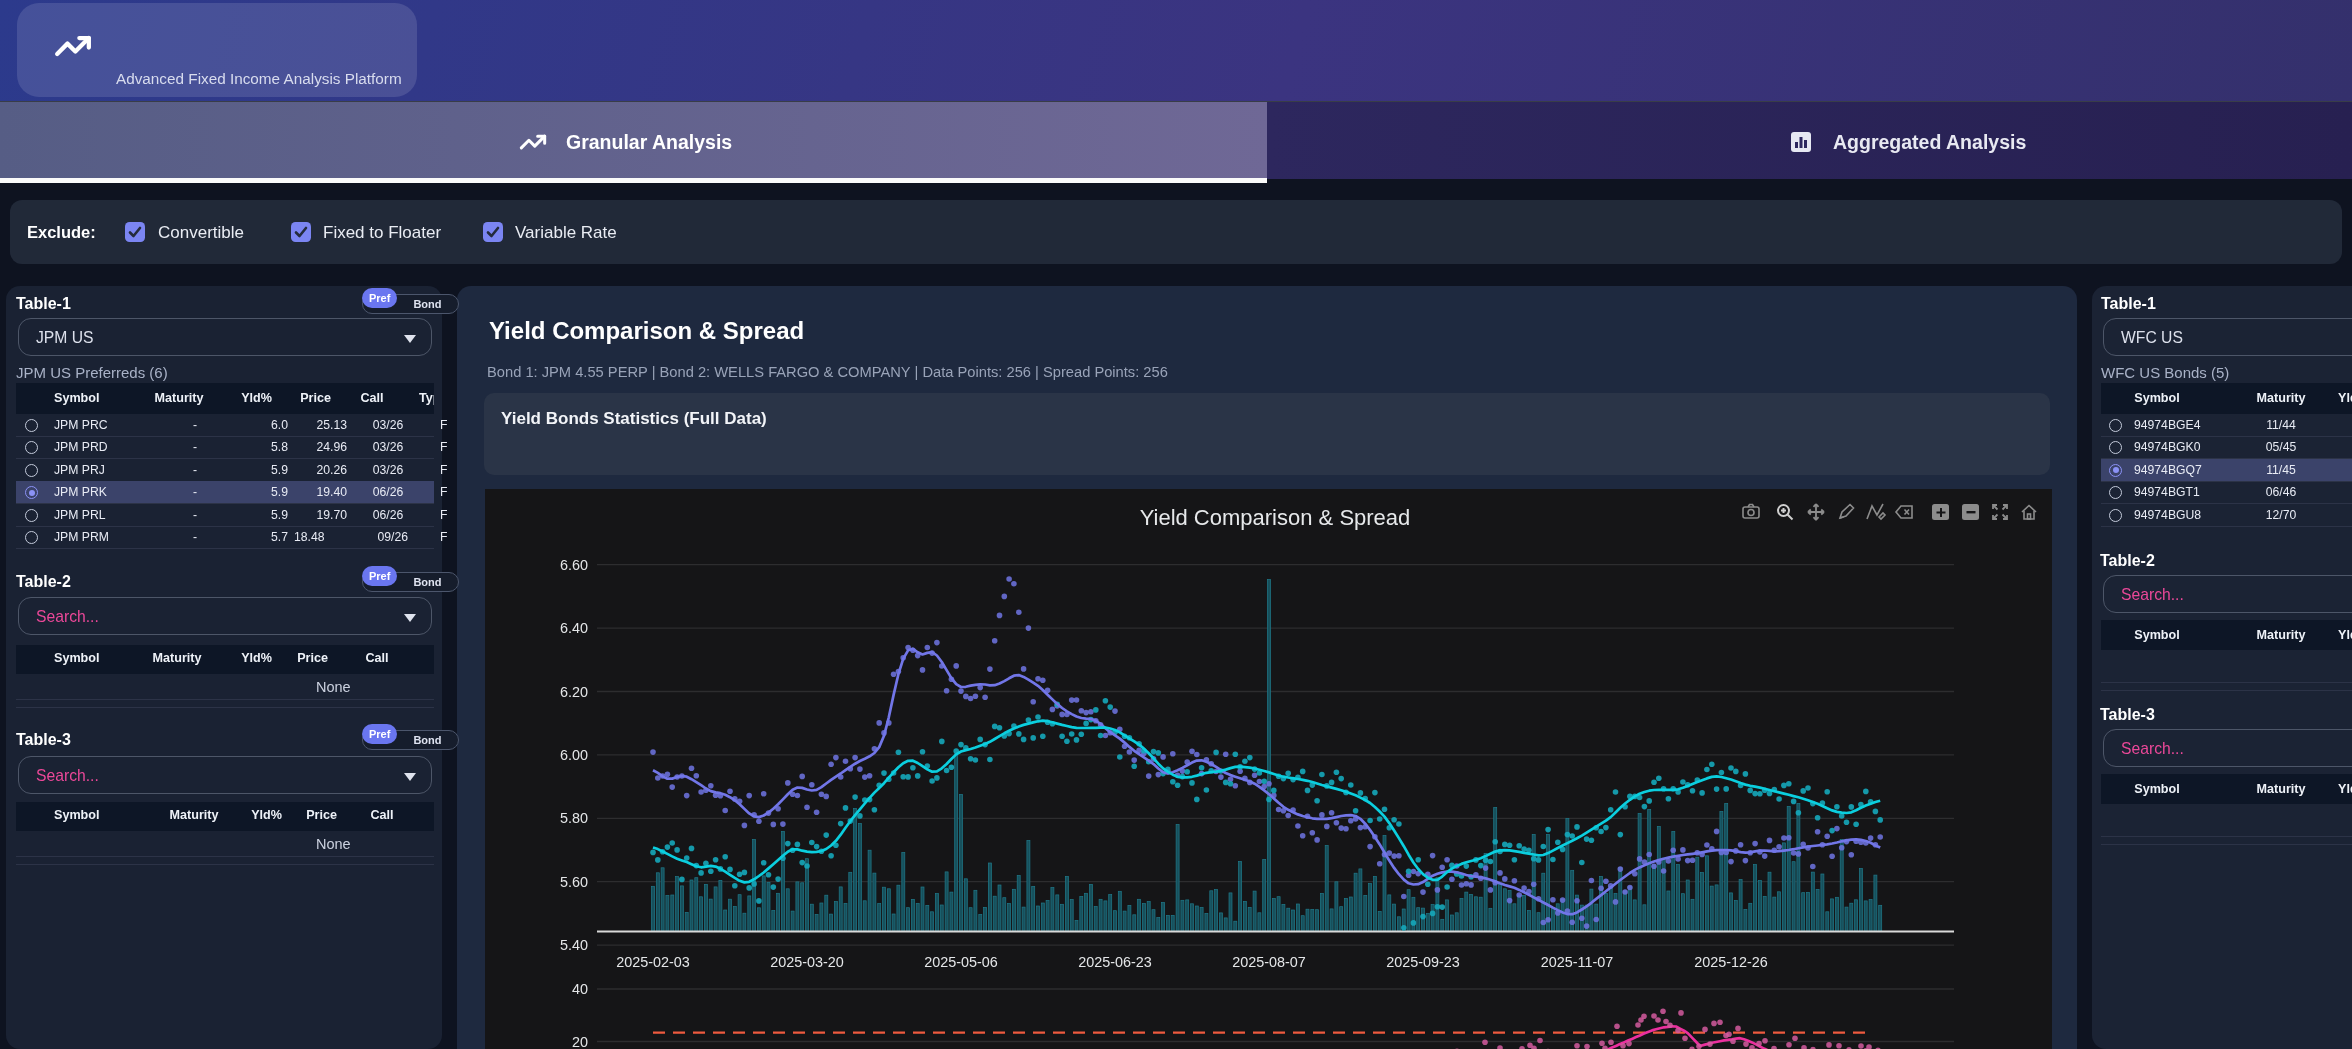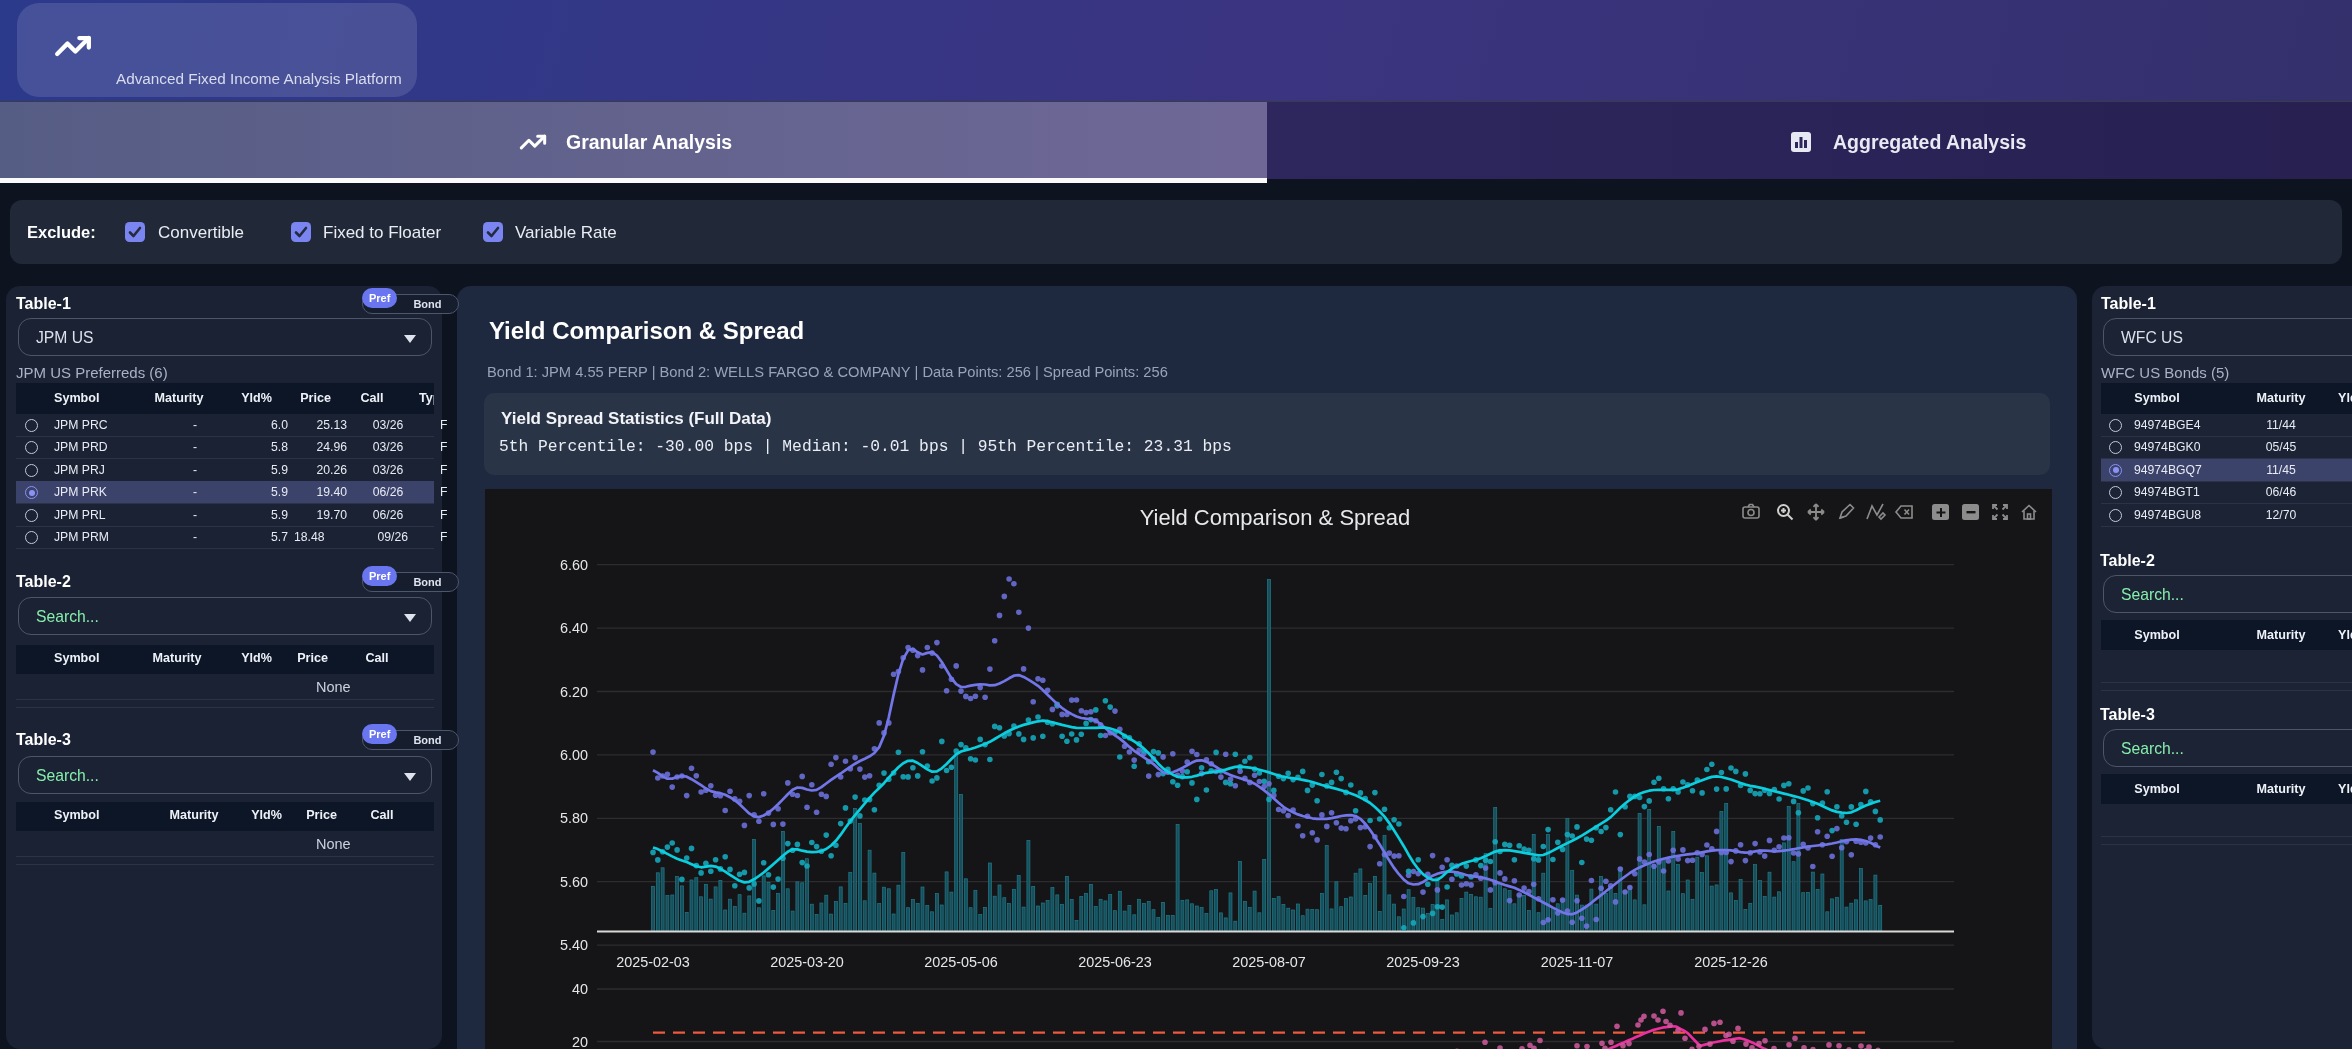--- a/index.html
+++ b/index.html
@@ -20,21 +20,21 @@
 .cblab{position:absolute;top:23px;font-size:17px;color:#e9ecf3}
 .panelL{position:absolute;left:6px;top:286px;width:436px;height:763px;background:#1a2233;border-radius:14px}
 .panelM{position:absolute;left:457px;top:286px;width:1620px;height:763px;background:#1e293f;border-radius:14px 14px 0 0;overflow:hidden}
 .panelR{position:absolute;left:2092px;top:286px;width:420px;height:763px;background:#1b2334;border-radius:14px;overflow:hidden}
 .ttl{position:absolute;font-size:16px;font-weight:bold;color:#fff}
 .pills{position:absolute;height:20px;border:1px solid #4c566c;border-radius:999px;display:flex;align-items:center;background:#161d2c}
 .pillA{background:#6a76f0;color:#fff;font-size:11px;font-weight:bold;border-radius:999px;padding:0 7px;height:20px;line-height:20px;margin:-1px 0 12px -1px}
 .pillB{color:#dfe3f0;font-size:11px;font-weight:bold;padding:0 16px}
 .input{position:absolute;height:38px;border:1.5px solid #4d5668;border-radius:13px}
 .input span{position:absolute;left:17px;top:10px;font-size:15.7px;color:#dde1ec}
-.input .ph{color:#86efac}
+.input .ph{color:#ec4899}
 .chev{position:absolute;right:15px;top:16px;width:0;height:0;border-left:6.5px solid transparent;border-right:6.5px solid transparent;border-top:8px solid #dfe3ee}
 .cap{position:absolute;font-size:15px;color:#a9b2c7}
 .thead{position:absolute;background:#0d1626;height:31px;overflow:hidden}
 .th{position:absolute;top:8px;font-size:12.6px;font-weight:bold;color:#eef2f8}
 .row{position:absolute;height:23px;border-bottom:1px solid #2c3347}
 .rowsel{background:#3b436a}
 .td{position:absolute;top:4px;font-size:12.2px;color:#e8ebf4}
 .radio{position:absolute;left:0;top:5px;width:13px;height:13px;border:1.7px solid #c3cada;border-radius:50%}
 .radiosel{border-color:#8b92f6}
 .radiosel i{position:absolute;left:2.6px;top:2.6px;width:6px;height:6px;background:#8b92f6;border-radius:50%;display:block}
@@ -262,22 +262,21 @@
 <div class="thead" style="left:2101px;top:774px;width:251px;height:30px">
     <div class="th" style="left:16px;width:80px;text-align:center">Symbol</div>
     <div class="th" style="left:150px;width:60px;text-align:center">Maturity</div>
     <div class="th" style="left:237px">Yld%</div>
   </div>
 <div class="sep" style="left:2101px;top:836px;width:251px"></div>
 <div class="sep" style="left:2101px;top:844px;width:251px"></div>
 <div class="mtitle">Yield Comparison &amp; Spread</div>
 <div class="msub">Bond 1: JPM 4.55 PERP | Bond 2: WELLS FARGO &amp; COMPANY | Data Points: 256 | Spread Points: 256</div>
 <div class="statbox">
-    <b>Yield Spread Statistics (Full Data)</b>
-    <code>5th Percentile: -30.00 bps | Median: -0.01 bps | 95th Percentile: 23.31 bps</code>
+    <b>Yield Bonds Statistics (Full Data)</b>
   </div>
 <svg id="chart" width="1567" height="560" viewBox="0 0 1567 560" style="position:absolute;left:485px;top:489px;background:#151517;font-family:'Liberation Sans',sans-serif">
     <line x1="112" y1="75.7" x2="1469" y2="75.7" stroke="#2d2d2f" stroke-width="1.3"></line>
     <text x="103" y="80.7" text-anchor="end" font-size="14.4" fill="#e4e6e8">6.60</text>
     <line x1="112" y1="139.1" x2="1469" y2="139.1" stroke="#2d2d2f" stroke-width="1.3"></line>
     <text x="103" y="144.1" text-anchor="end" font-size="14.4" fill="#e4e6e8">6.40</text>
     <line x1="112" y1="202.5" x2="1469" y2="202.5" stroke="#2d2d2f" stroke-width="1.3"></line>
     <text x="103" y="207.5" text-anchor="end" font-size="14.4" fill="#e4e6e8">6.20</text>
     <line x1="112" y1="265.9" x2="1469" y2="265.9" stroke="#2d2d2f" stroke-width="1.3"></line>
     <text x="103" y="270.9" text-anchor="end" font-size="14.4" fill="#e4e6e8">6.00</text>

